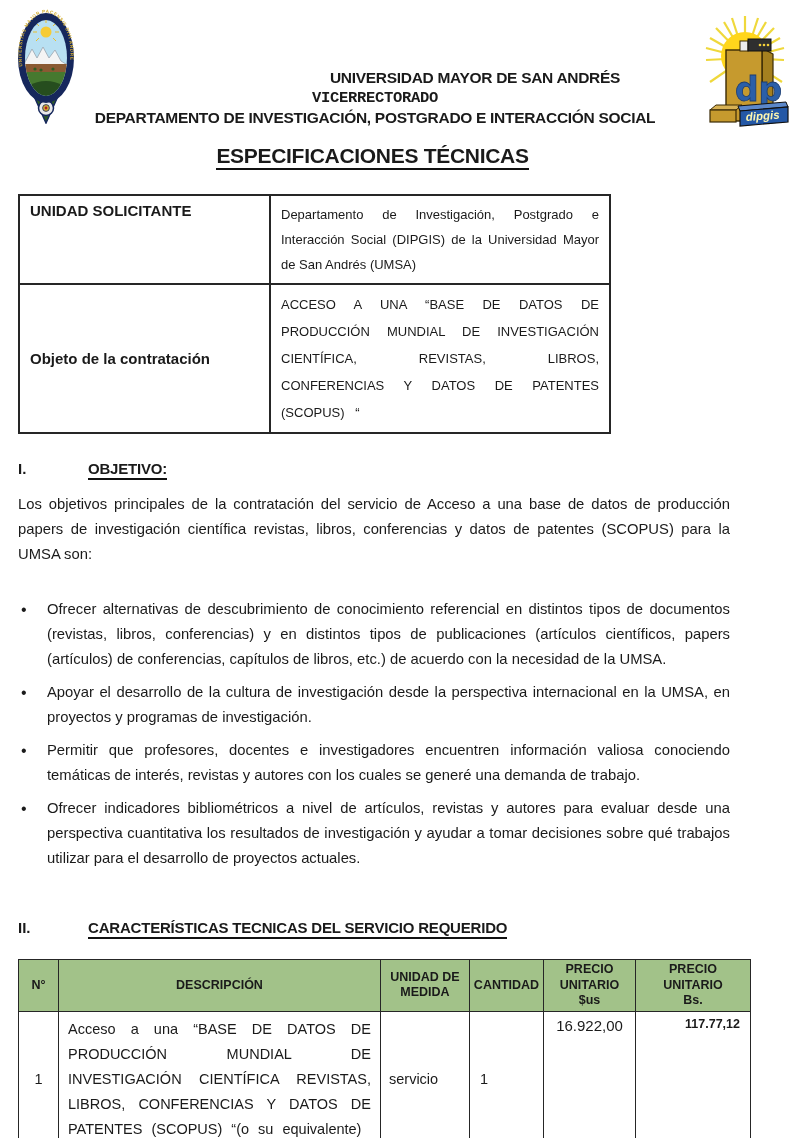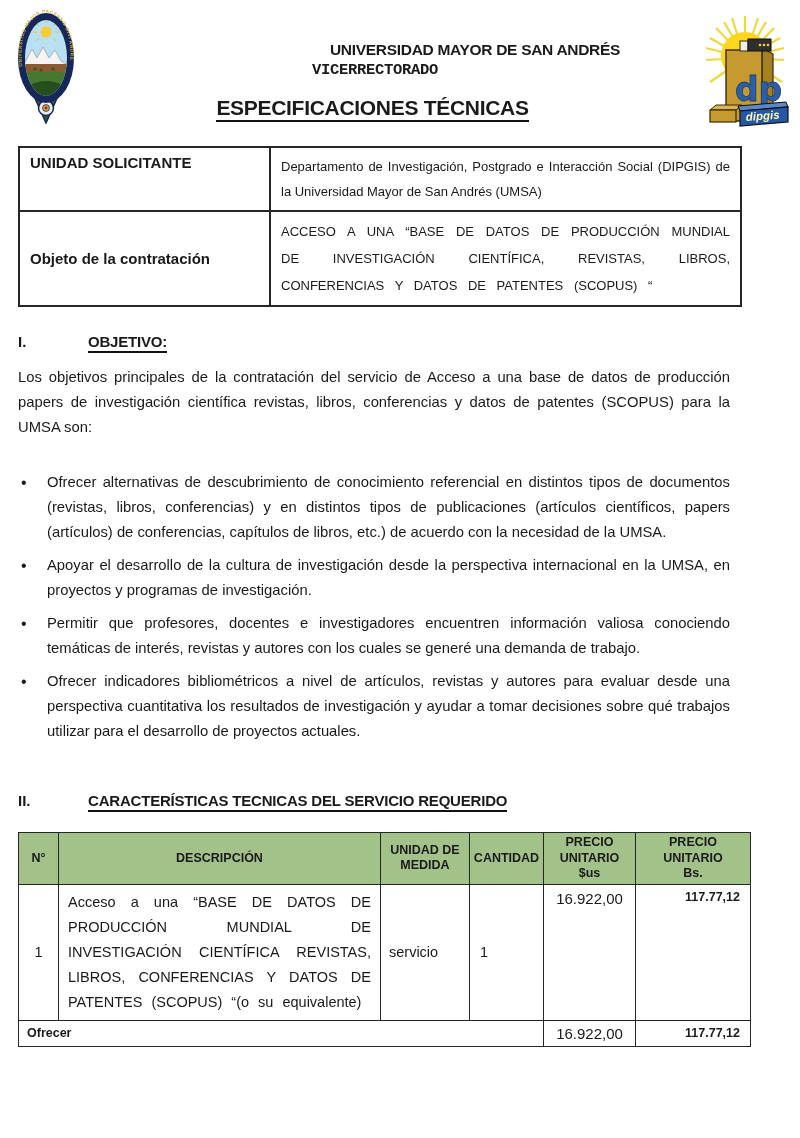--- a/index.html
+++ b/index.html
@@ -4,32 +4,32 @@
 <style>
   html,body{margin:0;padding:0;background:#ffffff;}
   .page{
     position:relative;width:800px;height:1138px;margin:0 auto;background:#fff;
     font-family:"Liberation Sans","DejaVu Sans",sans-serif;color:#1a1a1a;overflow:hidden;
   }
   
   .umsa-svg{position:absolute;left:10px;top:6px;width:72px;height:118px;}
   .dipgis-svg{position:absolute;left:698px;top:8px;width:92px;height:122px;}
   
-  .header-text{padding-top:40px;text-align:center;font-weight:bold;letter-spacing:-0.3px;}
+  .header-text{padding-top:40px;text-align:center;font-weight:bold;letter-spacing:-0.3px;margin-top:28px;}
   .h-line{font-size:15.5px;line-height:20px;white-space:nowrap;}
   .h-line1{margin-left:150px;}
   .h-line2{margin-right:50px;font-family:Liberation Mono, monospace;}
   .h-line3{margin-right:50px;}
   .main-title{margin-top:16px;margin-right:55px;text-align:center;}
   .main-title span{
     font-size:21px;font-weight:bold;letter-spacing:-0.3px;
     border-bottom:2.5px solid #111;padding-bottom:1px;
   }
   
-  .info-table{margin:26px 0 0 18px;width:724px;border-collapse:collapse;table-layout:fixed;}
+  .info-table{margin:26px 0 0 18px;width:593px;border-collapse:collapse;table-layout:fixed;}
   .info-table td{border:2px solid #262626;padding:6px 10px;}
   .it-label{width:229px;font-weight:bold;font-size:15px;}
   .it-label-top{vertical-align:top;padding-top:12px;}
   .it-label-mid{vertical-align:middle;}
   .it-value{font-size:13px;text-align:justify;vertical-align:top;}
   .it-value-1{line-height:25px;padding-top:8px;}
   .it-value-2{line-height:27px;padding-top:6px;word-spacing:7px;}
   .it-row1{height:60px;}
   .it-row2{height:81px;}
   
@@ -141,20 +141,21 @@
     <polygon points="12,102 18,97 44,97 38,102" fill="#D8B254" stroke="#3a2a05" stroke-width="1"></polygon>
     <rect x="12" y="102" width="26" height="12" fill="#C69A2E" stroke="#3a2a05" stroke-width="1.2"></rect>
     <polygon points="40,98 88,94 90,99 42,103" fill="#5B87C9" stroke="#101010" stroke-width="1"></polygon>
     <polygon points="42,103 90,99 90,114 42,118" fill="#2458A6" stroke="#101010" stroke-width="1.2"></polygon>
     <text x="48" y="113" font-size="11.5" font-style="italic" font-weight="bold" fill="#FDF6B0" transform="rotate(-4 48 113)">dipgis</text>
   </svg>
 
   <div class="header-text">
     <div class="h-line h-line1">UNIVERSIDAD MAYOR DE SAN ANDRÉS</div>
     <div class="h-line h-line2">VICERRECTORADO</div>
+    <div class="h-line h-line3">DEPARTAMENTO DE INVESTIGACIÓN, POSTGRADO E INTERACCIÓN SOCIAL</div>
   </div>
   <div class="main-title">
     <span>ESPECIFICACIONES TÉCNICAS</span>
   </div>
 
   <table class="info-table">
     <tbody>
         <tr class="it-row1">
       <td class="it-label it-label-top">UNIDAD SOLICITANTE</td>
       <td class="it-value it-value-1">Departamento de Investigación, Postgrado e Interacción Social (DIPGIS) de la Universidad Mayor de San Andrés (UMSA)</td>

